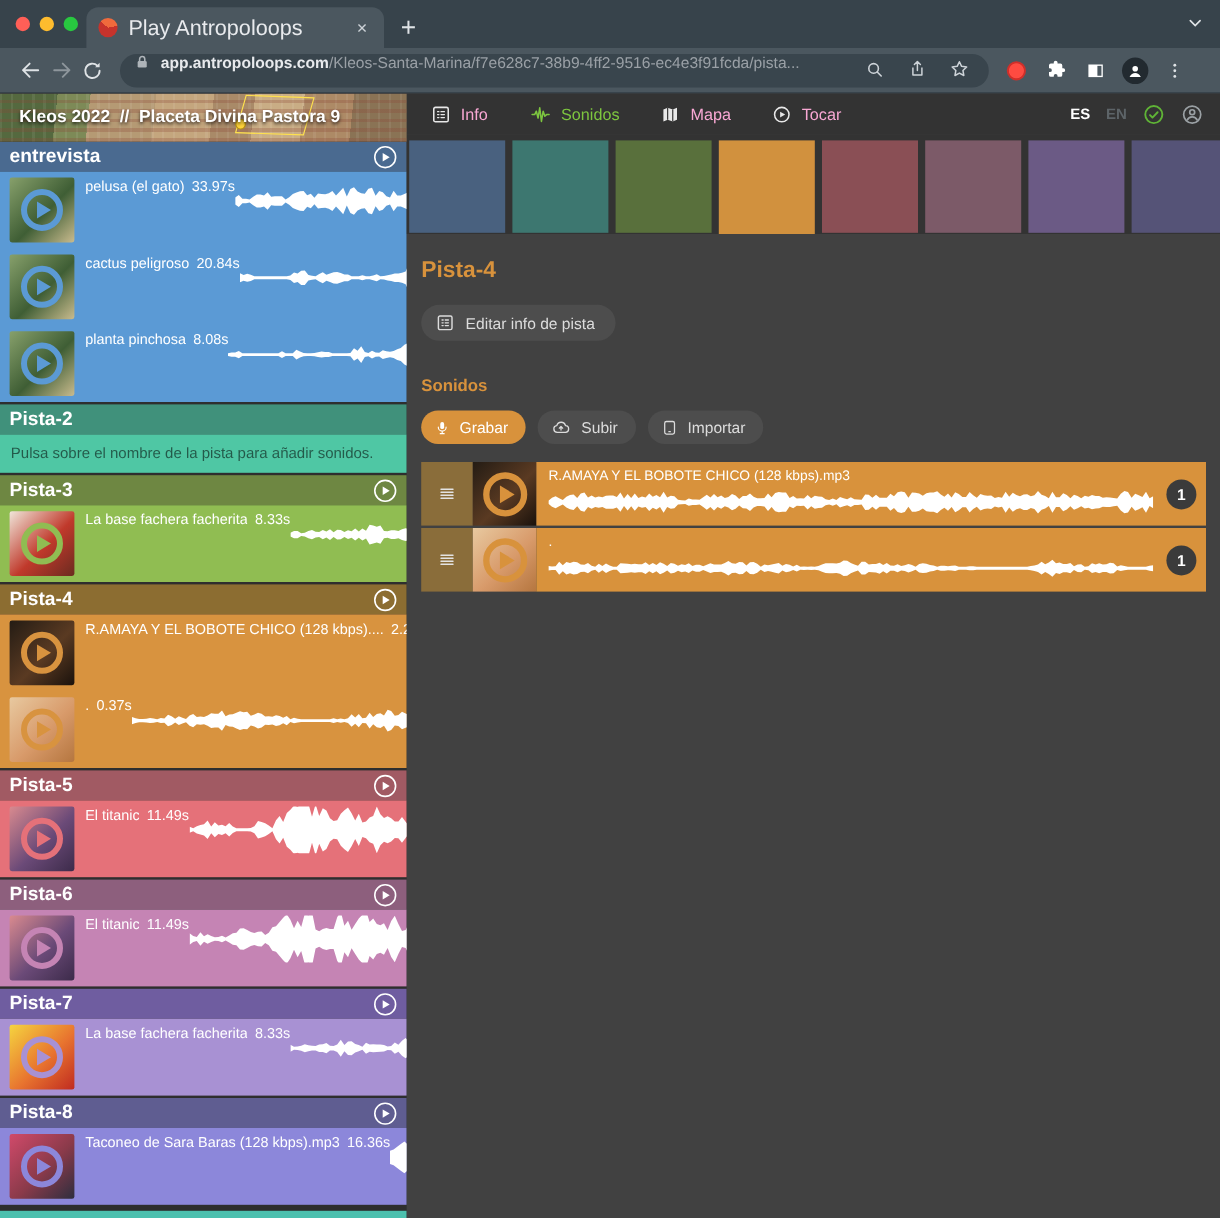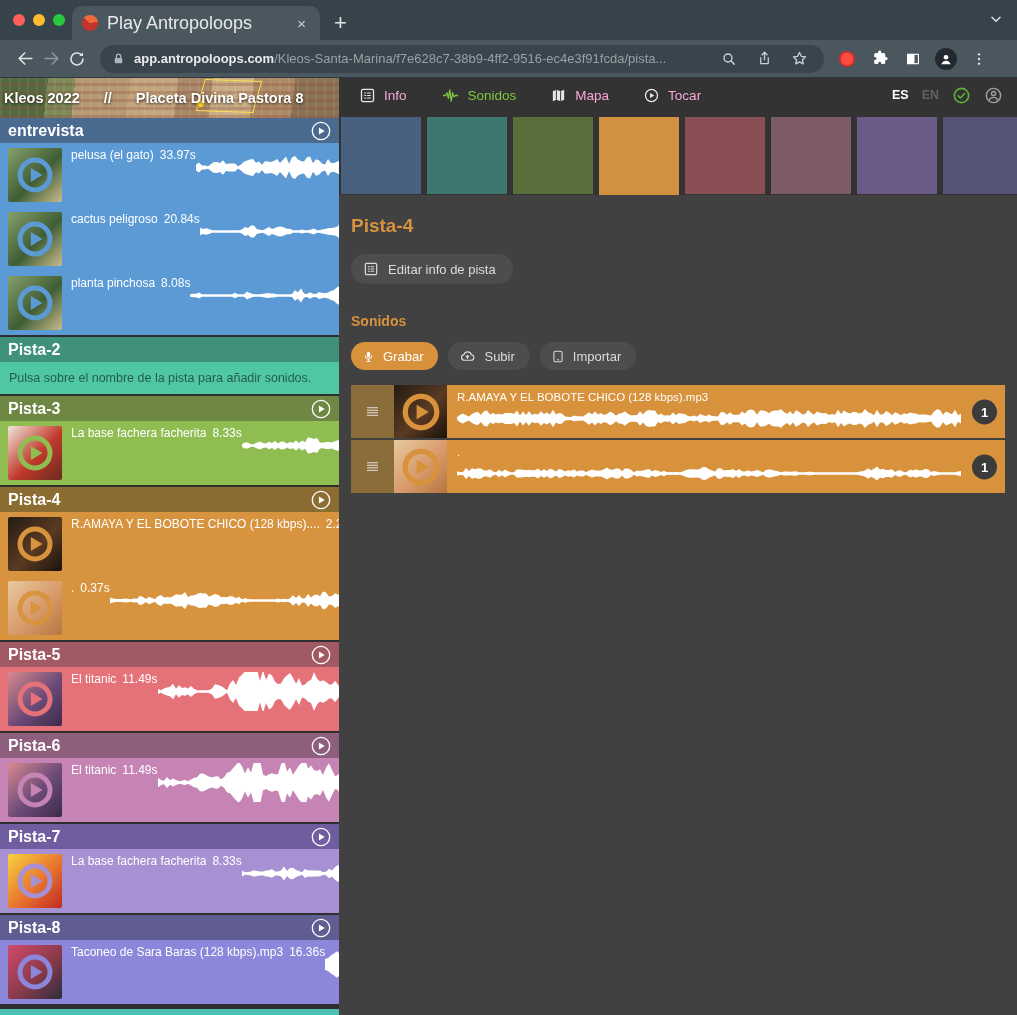--- a/index.html
+++ b/index.html
@@ -18,34 +18,34 @@
   .tab-title{flex:1;font-size:18px;color:#e8eaed;white-space:nowrap;overflow:hidden;}
   .tab-close{color:#cdd3d8;font-size:15px;line-height:1;padding:2px 4px;cursor:default;}
   .newtab{margin:0 0 7px 14px;color:#dfe3e6;font-size:22px;line-height:20px;font-weight:400;}
   .tab-chevron{position:absolute;right:14px;top:12px;}
 
   
   .toolbar{height:38px;flex:none;background:#4b575f;display:flex;align-items:center;
     padding:0 12px;border-bottom:1px solid #2e383f;}
   .tbicon{width:26px;height:26px;display:flex;align-items:center;justify-content:center;flex:none;}
   .urlbar{width:724px;height:28px;background:#39454d;border-radius:14px;display:flex;
-    align-items:center;padding:0 12px;gap:9px;margin-left:10px;flex:none;min-width:0;}
+    align-items:flex-start;padding:0 12px;gap:9px;margin-left:10px;flex:none;min-width:0;}
   .url-text{flex:1;min-width:0;white-space:nowrap;overflow:hidden;font-size:13px;}
   .url-host{color:#e8eaed;font-weight:bold;}
   .url-path{color:#9aa0a6;}
   .toolbar-right{display:flex;align-items:center;gap:7px;margin-left:10px;}
   .rec{width:16px;height:16px;border-radius:50%;background:radial-gradient(circle,#ff4b41 0 52%,#cf2f2a 58% 100%);}
   .avatar{width:22px;height:22px;border-radius:50%;background:#222a30;display:flex;align-items:center;justify-content:center;}
 
   
   .app{flex:1;display:flex;min-height:0;}
 
   
   .sidebar{width:339px;flex:none;background:#2e2e2e;display:flex;flex-direction:column;overflow:hidden;}
-  .map-header{height:40px;flex:none;position:relative;display:flex;align-items:center;padding:0 4px;gap:24px;
+  .map-header{height:40px;flex:none;position:relative;display:flex;align-items:center;padding:0 16px;gap:8px;
     background:
       repeating-linear-gradient(0deg, rgba(140,70,55,0.28) 0 3px, rgba(0,0,0,0) 3px 8px),
       repeating-linear-gradient(90deg, rgba(255,255,255,0.07) 0 2px, rgba(0,0,0,0) 2px 9px),
       linear-gradient(96deg,#55693f 0 14%,#7d8a57 14% 22%,#b59a74 22% 38%,#c4a67e 38% 52%,#a98a68 52% 62%,#c9ad85 62% 74%,#ad8a66 74% 86%,#8a7355 86% 100%);}
   .map-header .bc{position:relative;z-index:2;color:#fff;font-size:14.5px;font-weight:bold;
     text-shadow:0 1px 3px rgba(0,0,0,0.75);white-space:nowrap;}
   .map-header .bc-sep{font-weight:bold;color:#fff;}
   .map-pin{position:absolute;left:196px;top:21px;width:9px;height:9px;border-radius:50%;
     background:#ffd43a;border:1.5px solid #b99312;z-index:1;}
   .map-poly{position:absolute;left:200px;top:2px;width:58px;height:32px;border:1.5px solid #ffe14d;
@@ -200,21 +200,21 @@
   </div>
 
   <div class="app">
 
     <aside class="sidebar">
       <div class="map-header">
         <span class="map-poly"></span>
         <span class="map-pin"></span>
         <span class="bc">Kleos 2022</span>
         <span class="bc bc-sep">//</span>
-        <span class="bc">Placeta Divina Pastora 8</span>
+        <span class="bc">Placeta Divina Pastora 9</span>
       </div>
       <div class="tracks" id="tracks">
           <section class="track">
             <div class="track-header" style="background: rgb(74, 106, 144);">
               <span class="track-name">entrevista</span>
               <span class="track-ring">
                 <svg width="20" height="20" viewBox="0 0 24 24">
                   <circle cx="12" cy="12" r="10.4" fill="none" stroke="#ffffff" stroke-width="1.6"></circle>
                   <path d="M9.5 7.8l7 4.2-7 4.2z" fill="#ffffff"></path>
                 </svg>

